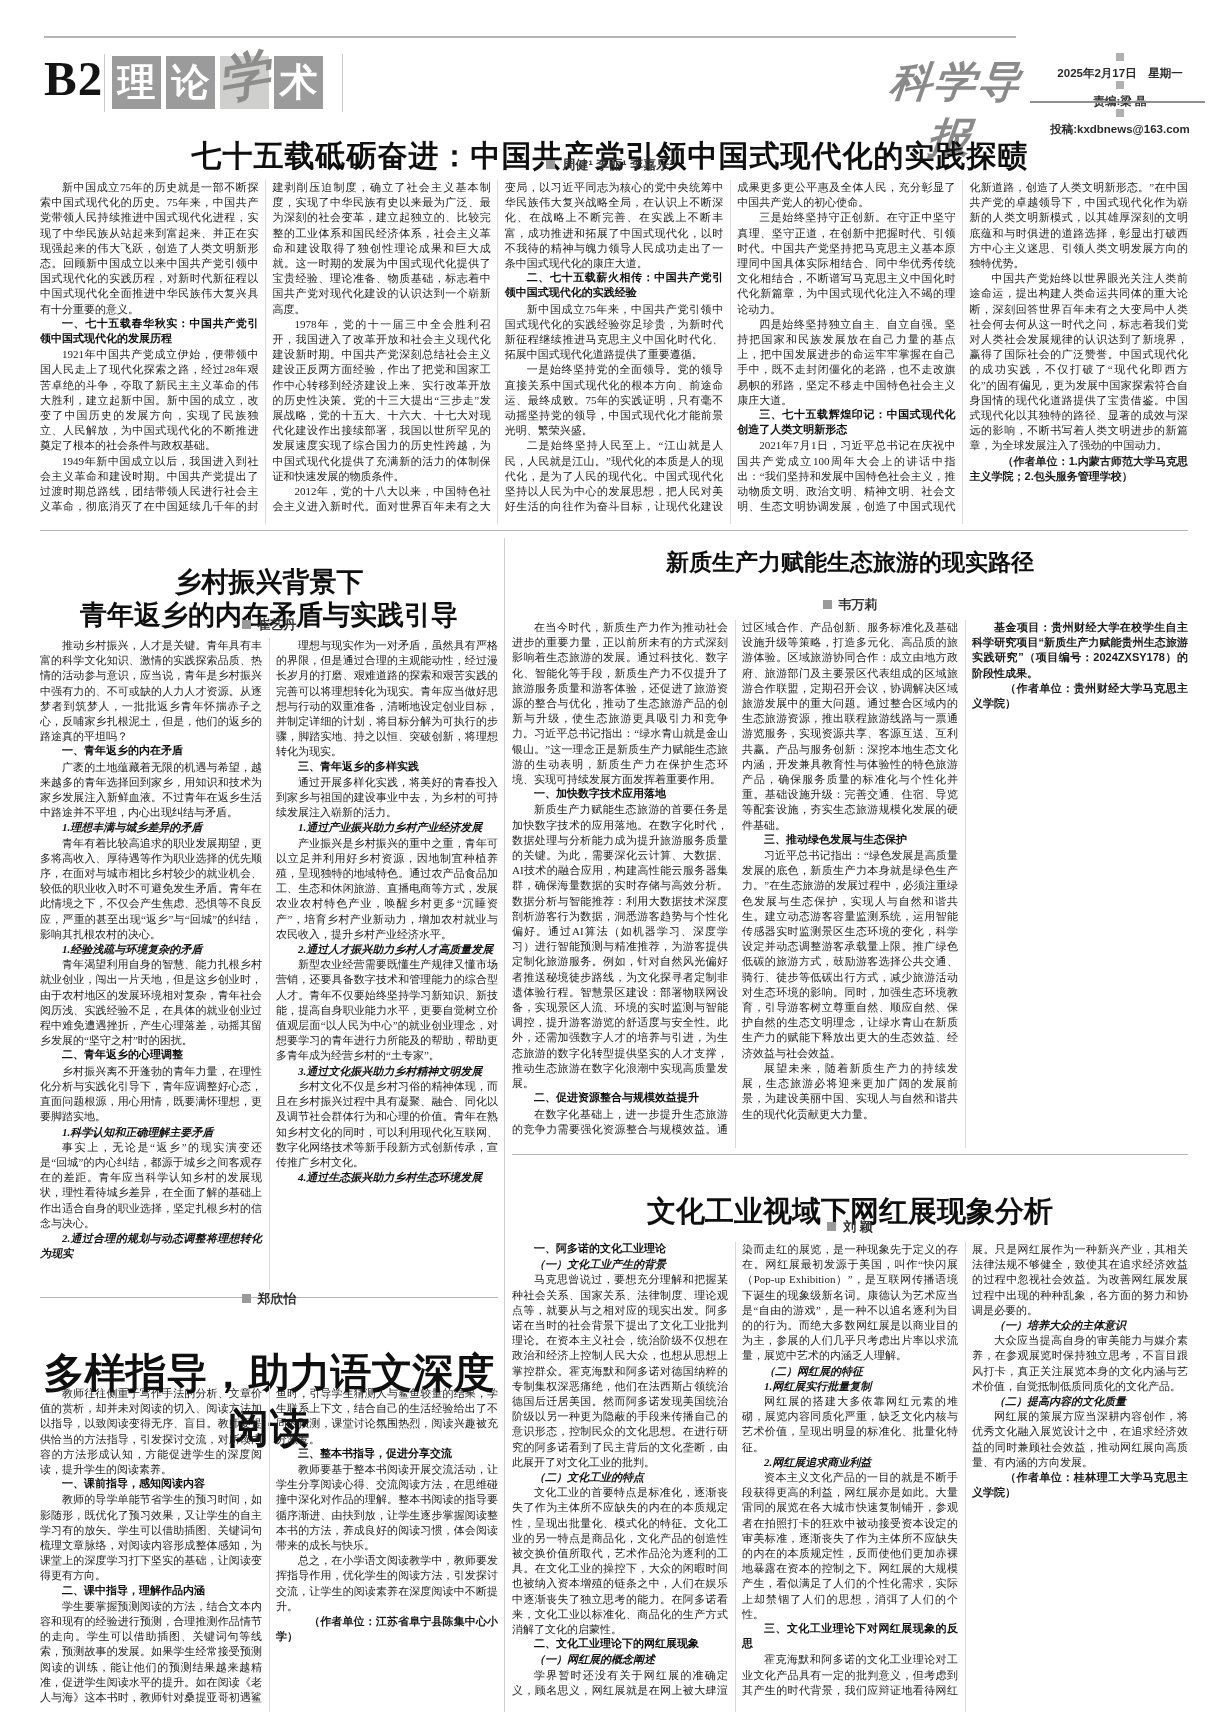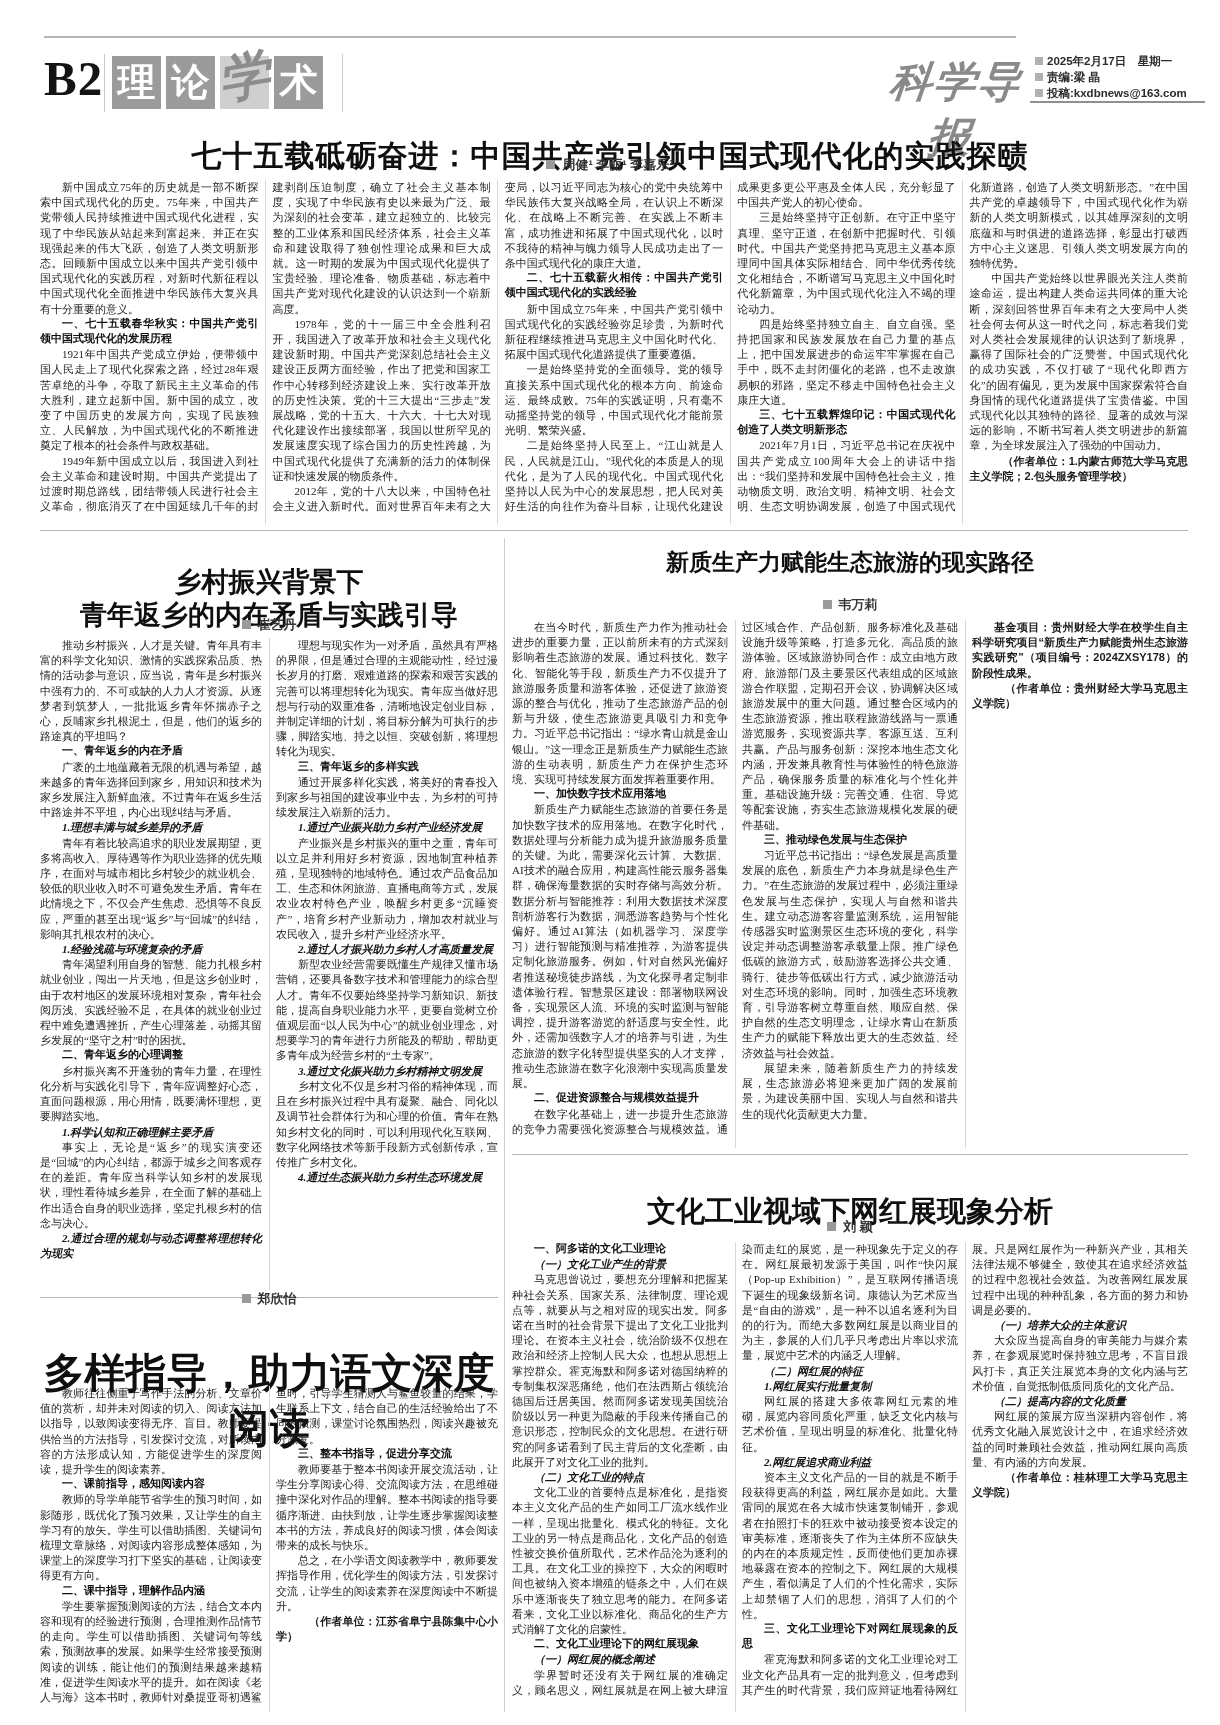--- a/index.html
+++ b/index.html
@@ -16,21 +16,21 @@
   .lb.light{background:#cfcfcd;color:#8d8d8d;overflow:visible;}
   .lb.light span{display:inline-block;transform:rotate(-10deg) scale(1.35) translateY(-4px);
       font-style:italic;}
   .vr{position:absolute;width:1px;background:#c9c9c9;top:54px;height:58px;}
   .masthead{position:absolute;left:878px;top:54px;width:150px;text-align:center;
       font-size:42px;font-weight:bold;font-style:italic;color:#8a8a8a;
       font-family:"Liberation Serif","DejaVu Serif",serif;transform:skewX(-6deg);letter-spacing:2px;}
   .pubinfo{position:absolute;left:1035px;top:53px;width:170px;
       font-family:"Liberation Sans","DejaVu Sans",sans-serif;font-size:11.5px;font-weight:bold;
       color:#2a2a2a;line-height:16px;}
-  .pubinfo .row{display:flex;align-items:center;gap:4px;white-space:nowrap;}
+  .pubinfo .row{display:flex;align-items:center;gap:4px;white-space:nowrap;flex-direction:column;}
   .sq{display:inline-block;width:8px;height:8px;background:#b0b0b0;flex:0 0 auto;}
   
   .atitle{position:absolute;text-align:center;font-family:"Liberation Sans","DejaVu Sans",sans-serif;
       font-weight:bold;color:#0f0f0f;white-space:pre-line;}
   .byline{position:absolute;text-align:center;font-family:"Liberation Sans","DejaVu Sans",sans-serif;
       font-size:13px;font-weight:bold;color:#333;}
   .byline .sq{width:9px;height:9px;background:#9a9a9a;margin-right:7px;display:inline-block;}
   .cols{position:absolute;column-gap:14px;column-fill:auto;overflow:hidden;
       column-rule:1px solid #d9d9d7;font-size:11px;line-height:15.2px;text-align:justify;}
   .blk{margin:0;text-indent:2em;}
@@ -177,21 +177,21 @@
   <section>
     <h2 class="atitle" style="left:512px;top:1168px;width:676px;font-size:29px;">文化工业视域下网红展现象分析</h2>
     <div class="byline" style="left:512px;top:1218px;width:676px;">
       <span class="sq"></span><span>刘 颖</span>
     </div>
     <div class="cols" style="left:512px;top:1242px;width:676px;height:470px;column-count:3;">
         <p class="blk h">一、阿多诺的文化工业理论</p>
         <p class="blk k">（一）文化工业产生的背景</p>
         <p class="blk p">马克思曾说过，要想充分理解和把握某种社会关系、国家关系、法律制度、理论观点等，就要从与之相对应的现实出发。阿多诺在当时的社会背景下提出了文化工业批判理论。在资本主义社会，统治阶级不仅想在政治和经济上控制人民大众，也想从思想上掌控群众。霍克海默和阿多诺对德国纳粹的专制集权深恶痛绝，他们在法西斯占领统治德国后迁居美国。然而阿多诺发现美国统治阶级以另一种更为隐蔽的手段来传播自己的意识形态，控制民众的文化思想。在进行研究的阿多诺看到了民主背后的文化垄断，由此展开了对文化工业的批判。</p>
         <p class="blk k">（二）文化工业的特点</p>
-        <p class="blk p">文化工业的首要特点是标准化，是指资本主义文化产品的生产如同工厂流水线作业一样，呈现出批量化、模式化的特征。文化工业的另一特点是商品化，文化产品的创造性被交换价值所取代，艺术作品沦为逐利的工具。在文化工业的操控下，大众的闲暇时间也被纳入资本增殖的链条之中，人们在娱乐中逐渐丧失了独立思考的能力。在阿多诺看来，文化工业以标准化、商品化的生产方式消解了文化的启蒙性。</p>
+        <p class="blk p">文化工业的首要特点是标准化，逐渐丧失了作为主体所不应缺失的内在的本质规定性，呈现出批量化、模式化的特征。文化工业的另一特点是商品化，文化产品的创造性被交换价值所取代，艺术作品沦为逐利的工具。在文化工业的操控下，大众的闲暇时间也被纳入资本增殖的链条之中，人们在娱乐中逐渐丧失了独立思考的能力。在阿多诺看来，文化工业以标准化、商品化的生产方式消解了文化的启蒙性。</p>
         <p class="blk h">二、文化工业理论下的网红展现象</p>
         <p class="blk k">（一）网红展的概念阐述</p>
         <p class="blk p">学界暂时还没有关于网红展的准确定义，顾名思义，网红展就是在网上被大肆渲染而走红的展览，是一种现象先于定义的存在。网红展最初发源于美国，叫作“快闪展（Pop-up Exhibition）”，是互联网传播语境下诞生的现象级新名词。康德认为艺术应当是“自由的游戏”，是一种不以追名逐利为目的的行为。而绝大多数网红展是以商业目的为主，参展的人们几乎只考虑出片率以求流量，展览中艺术的内涵乏人理解。</p>
         <p class="blk k">（二）网红展的特征</p>
         <p class="blk k">1.网红展实行批量复制</p>
         <p class="blk p">网红展的搭建大多依靠网红元素的堆砌，展览内容同质化严重，缺乏文化内核与艺术价值，呈现出明显的标准化、批量化特征。</p>
         <p class="blk k">2.网红展追求商业利益</p>
         <p class="blk p">资本主义文化产品的一目的就是不断手段获得更高的利益，网红展亦是如此。大量雷同的展览在各大城市快速复制铺开，参观者在拍照打卡的狂欢中被动接受资本设定的审美标准，逐渐丧失了作为主体所不应缺失的内在的本质规定性，反而使他们更加赤裸地暴露在资本的控制之下。网红展的大规模产生，看似满足了人们的个性化需求，实际上却禁锢了人们的思想，消弭了人们的个性。</p>
         <p class="blk h">三、文化工业理论下对网红展现象的反思</p>
         <p class="blk p">霍克海默和阿多诺的文化工业理论对工业文化产品具有一定的批判意义，但考虑到其产生的时代背景，我们应辩证地看待网红展。只是网红展作为一种新兴产业，其相关法律法规不够健全，致使其在追求经济效益的过程中忽视社会效益。为改善网红展发展过程中出现的种种乱象，各方面的努力和协调是必要的。</p>

